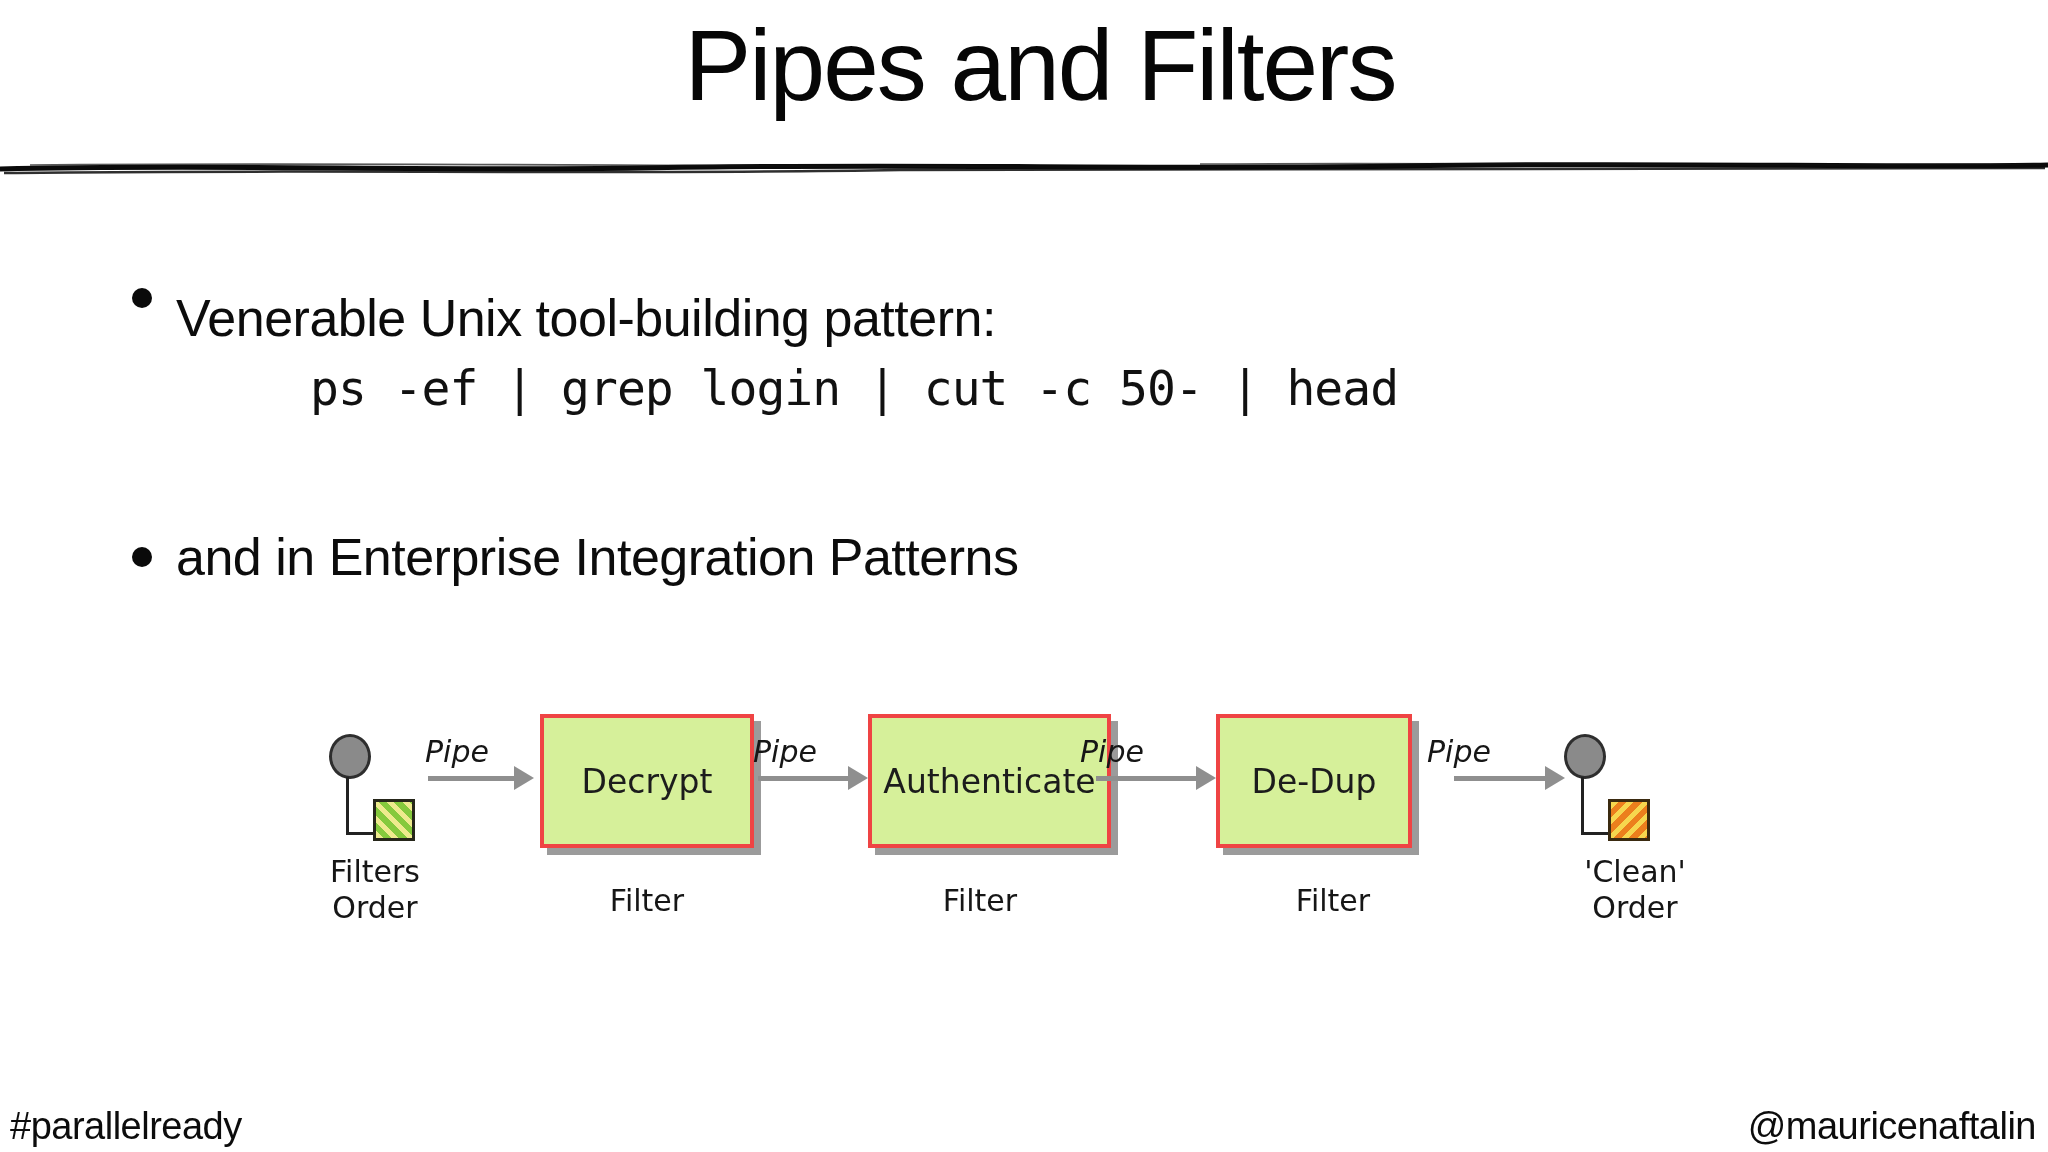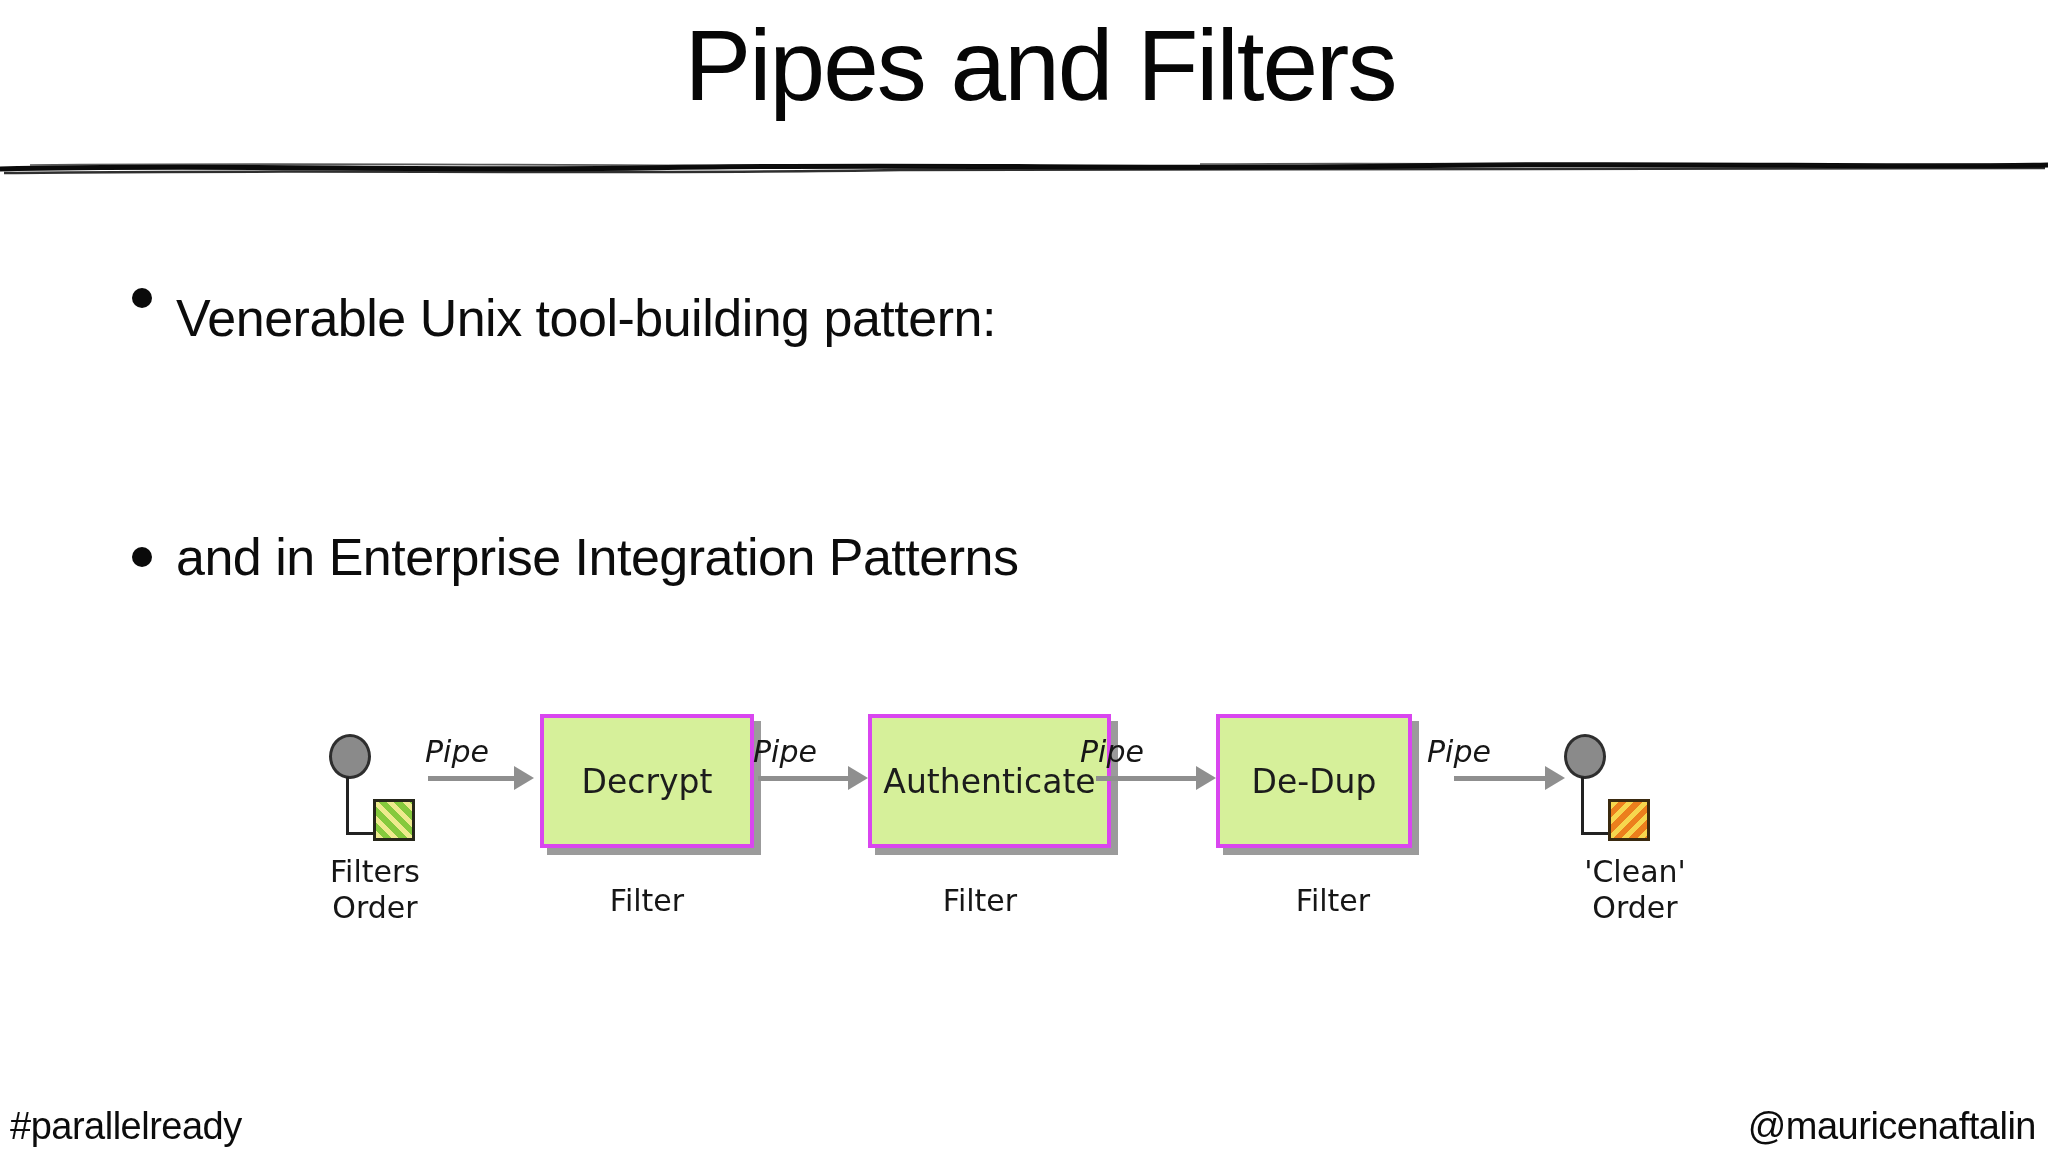--- a/index.html
+++ b/index.html
@@ -34,21 +34,21 @@
   .diagram{position:absolute;left:300px;top:690px;width:1420px;height:290px;
            font-family:"DejaVu Sans",sans-serif;color:#161616;}
   .diagram *{position:absolute;box-sizing:border-box;}
 
   .term-circle{width:42px;height:45px;border-radius:50%;background:#8a8a8a;border:3px solid #2e2e2e;}
   .elbow{background:#222;}
   .msg-square{width:42px;height:42px;border:3px solid #26261a;}
   .msg-green{background:repeating-linear-gradient(45deg,#eeea8d 0 5px,#85c93c 5px 11px);}
   .msg-orange{background:repeating-linear-gradient(135deg,#f6d64e 0 5px,#ec7f1d 5px 11px);border-color:#3a2a10;}
 
-  .filter-box{top:24px;height:134px;background:#d6f09a;border:4px solid #d946ef;
+  .filter-box{top:24px;height:134px;background:#d6f09a;border:4px solid #ef4444;
               box-shadow:7px 7px 0 #9b9b9b;display:flex;align-items:center;justify-content:center;}
   .filter-box .fname{position:static;font-size:33px;color:#1c1c1c;white-space:nowrap;}
 
   .pipe-label{top:44px;width:110px;text-align:left;font-size:30px;color:#161616;font-style:italic;}
   .filter-caption{top:193px;width:150px;text-align:center;font-size:30px;color:#161616;}
 
   .arrow-shaft{top:86px;height:5px;background:#8f8f8f;}
   .arrow-shaft::after{content:"";position:absolute;right:-20px;top:-10px;width:0;height:0;
       border-left:20px solid #8f8f8f;border-top:12px solid transparent;border-bottom:12px solid transparent;}
 
@@ -65,20 +65,21 @@
   <svg class="divider" viewBox="0 0 2048 30" preserveAspectRatio="none">
     <path d="M0 17 C200 12 420 19 640 16 C900 11 1150 18 1400 14 C1650 10 1900 16 2048 13" stroke="#0a0a0a" stroke-width="5" fill="none"></path>
     <path d="M4 21 C300 17 600 23 900 18 C1200 14 1500 19 2045 16" stroke="#0a0a0a" stroke-width="2.5" fill="none" opacity="0.85"></path>
     <path d="M30 13 C400 10 700 15 1000 14" stroke="#111" stroke-width="1.6" fill="none" opacity="0.7"></path>
     <path d="M1200 12 C1500 10 1800 15 2040 12" stroke="#111" stroke-width="1.6" fill="none" opacity="0.7"></path>
   </svg>
 
   <span class="bullet-dot dot1"></span>
   <div class="bullet-text txt1">Venerable Unix tool-building pattern:</div>
 
+  <div class="code">ps -ef | grep login | cut -c 50- | head</div>
 
   <span class="bullet-dot dot2"></span>
   <div class="bullet-text txt2">and in Enterprise Integration Patterns</div>
 
   <div class="diagram">
 
     <div class="term-circle" style="left:29px;top:44px;"></div>
     <div class="elbow" style="left:46px;top:87px;width:3px;height:58px;"></div>
     <div class="elbow" style="left:46px;top:142px;width:28px;height:3px;"></div>
     <div class="msg-square msg-green" style="left:73px;top:109px;"></div>

